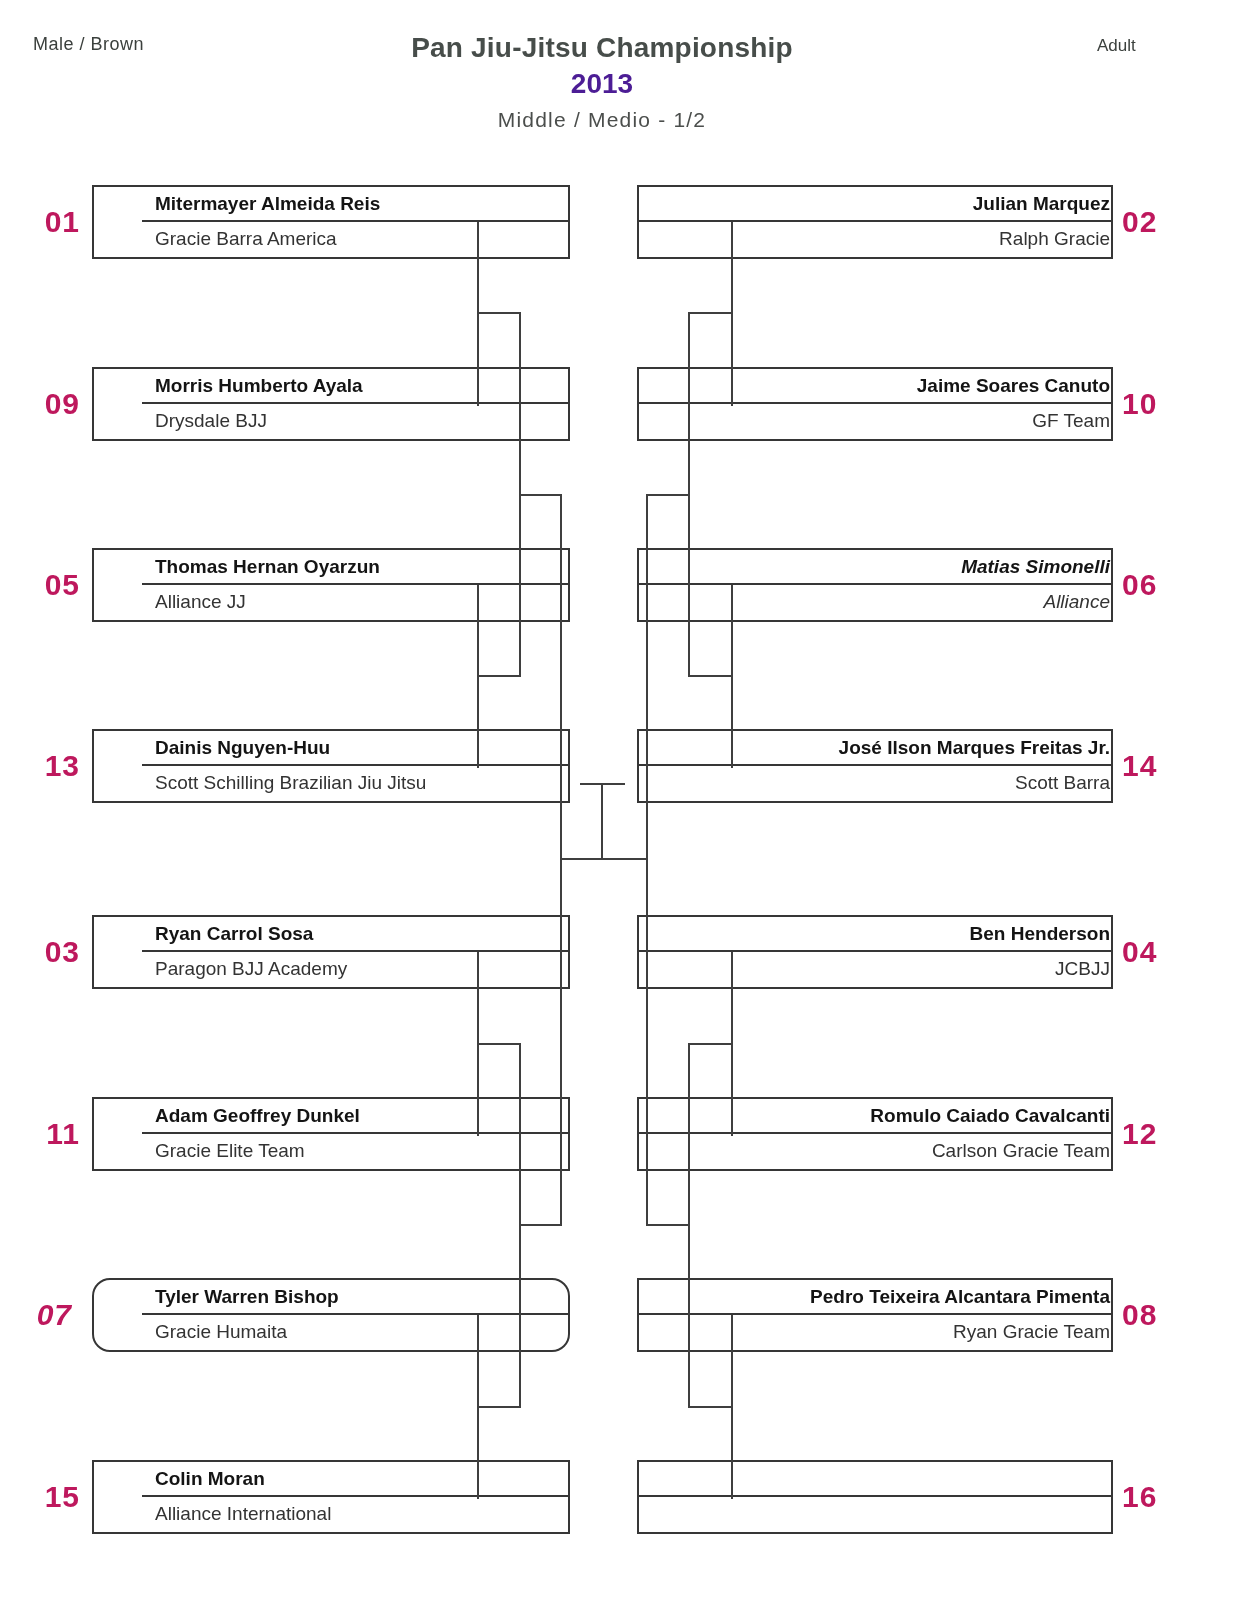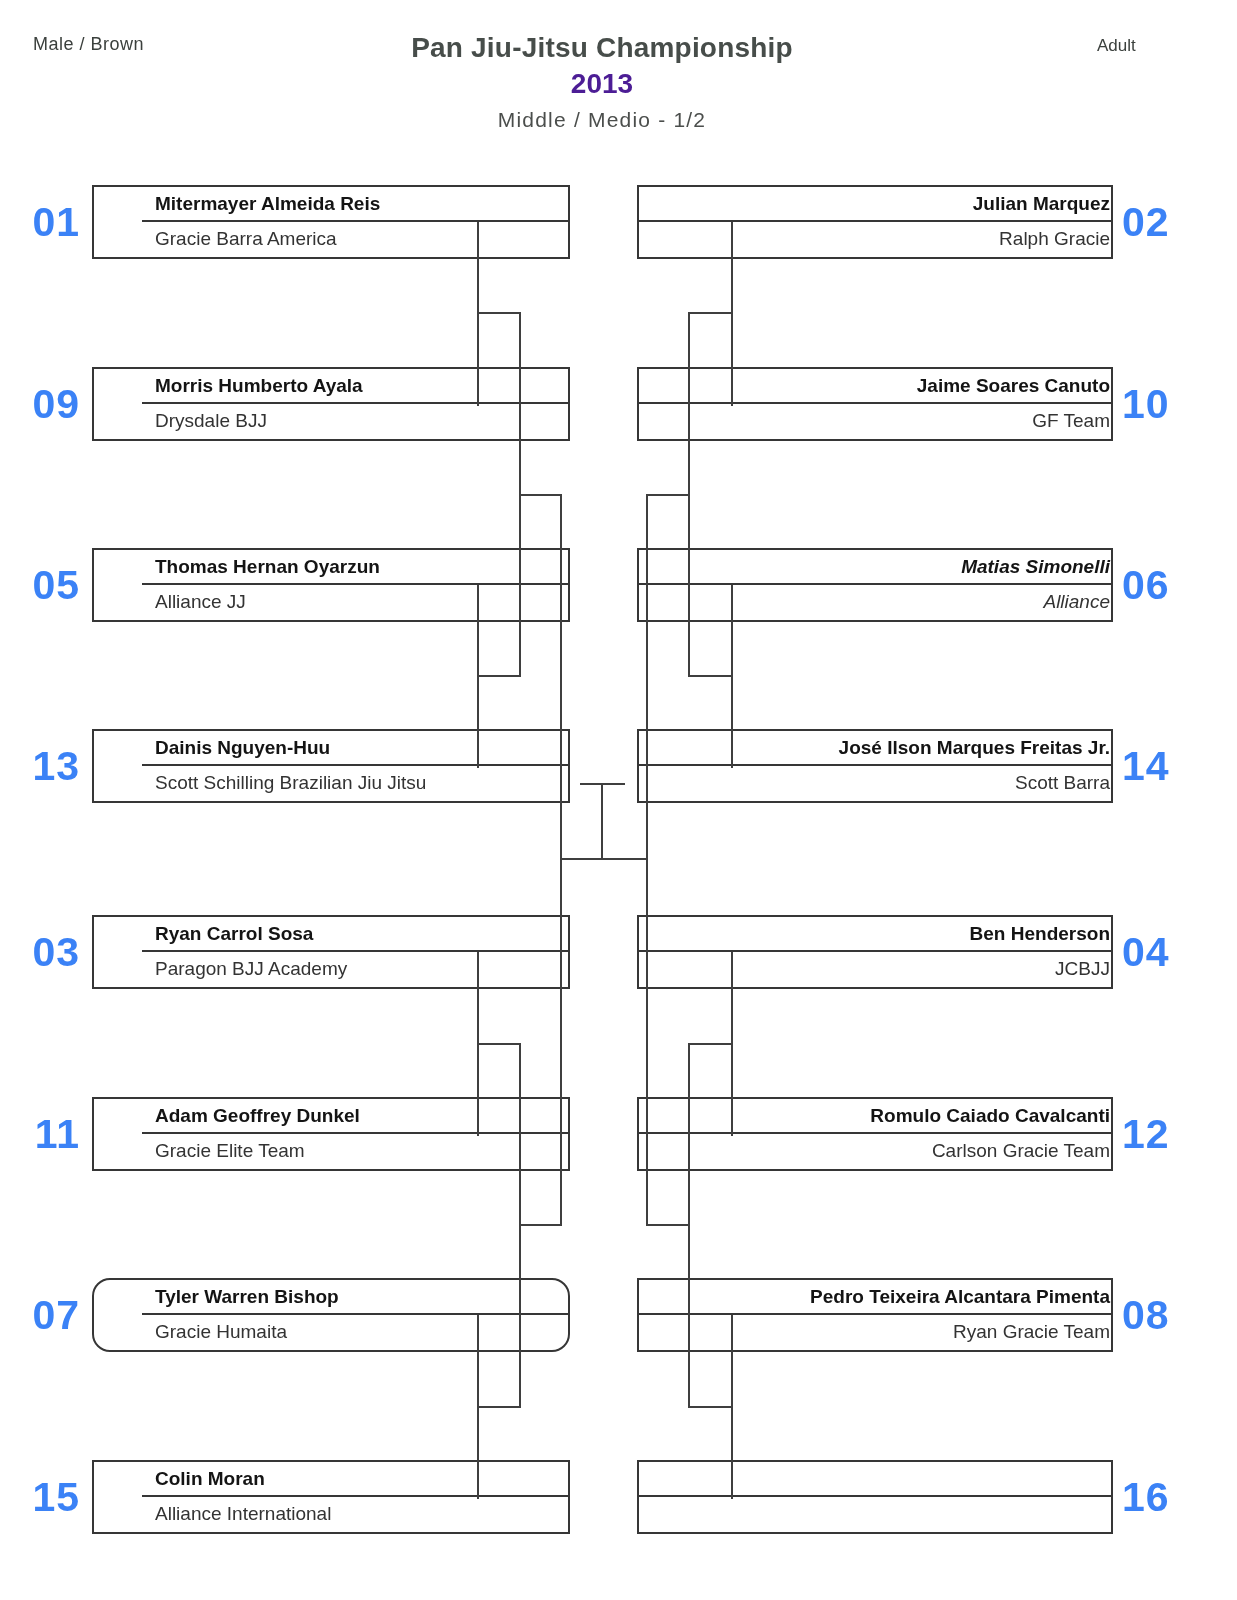--- a/index.html
+++ b/index.html
@@ -14,21 +14,21 @@
   .subtitle{position:absolute;left:302px;top:108px;width:600px;text-align:center;
         font-size:21px;color:#4b4e4c;letter-spacing:1.2px;}
   .box{position:absolute;box-sizing:border-box;border:2px solid #363636;background:transparent;}
   .row-name{box-sizing:border-box;height:35px;border-bottom:2px solid #363636;
         display:flex;align-items:center;font-weight:bold;font-size:19px;color:#141414;}
   .row-team{box-sizing:border-box;height:33px;display:flex;align-items:center;
         font-size:19px;color:#333333;}
   .lbox .row-name,.lbox .row-team{padding-left:13px;justify-content:flex-start;margin-left:48px;}
   .rbox .row-name,.rbox .row-team{padding-right:1px;justify-content:flex-end;text-align:right;}
   .seed{position:absolute;width:60px;height:44px;display:flex;align-items:center;
-        font-size:41px;font-weight:bold;color:#3b82f6;letter-spacing:1px;}
+        font-size:30px;font-weight:bold;color:#be185d;letter-spacing:1px;}
   .seed.sl{justify-content:flex-end;}
   .seed.sr{justify-content:flex-start;}
   .vl,.hl{position:absolute;background:#3f3f3f;}
   .vl{width:2px;}
   .hl{height:2px;}
 </style>
 </head>
 <body>
 
 <div id="page">
@@ -104,21 +104,21 @@
     <div class="row-name"></div>
     <div class="row-team"></div>
   </div>
 
   <div class="seed sl" style="left:20px;top:200px;">01</div>
   <div class="seed sl" style="left:20px;top:382px;">09</div>
   <div class="seed sl" style="left:20px;top:563px;">05</div>
   <div class="seed sl" style="left:20px;top:744px;">13</div>
   <div class="seed sl" style="left:20px;top:930px;">03</div>
   <div class="seed sl" style="left:20px;top:1112px;">11</div>
-  <div class="seed sl" style="left:20px;top:1293px;">07</div>
+  <div class="seed sl" style="left:12px;top:1293px;font-style:italic;">07</div>
   <div class="seed sl" style="left:20px;top:1475px;">15</div>
 
   <div class="seed sr" style="left:1122px;top:200px;">02</div>
   <div class="seed sr" style="left:1122px;top:382px;">10</div>
   <div class="seed sr" style="left:1122px;top:563px;">06</div>
   <div class="seed sr" style="left:1122px;top:744px;">14</div>
   <div class="seed sr" style="left:1122px;top:930px;">04</div>
   <div class="seed sr" style="left:1122px;top:1112px;">12</div>
   <div class="seed sr" style="left:1122px;top:1293px;">08</div>
   <div class="seed sr" style="left:1122px;top:1475px;">16</div>

